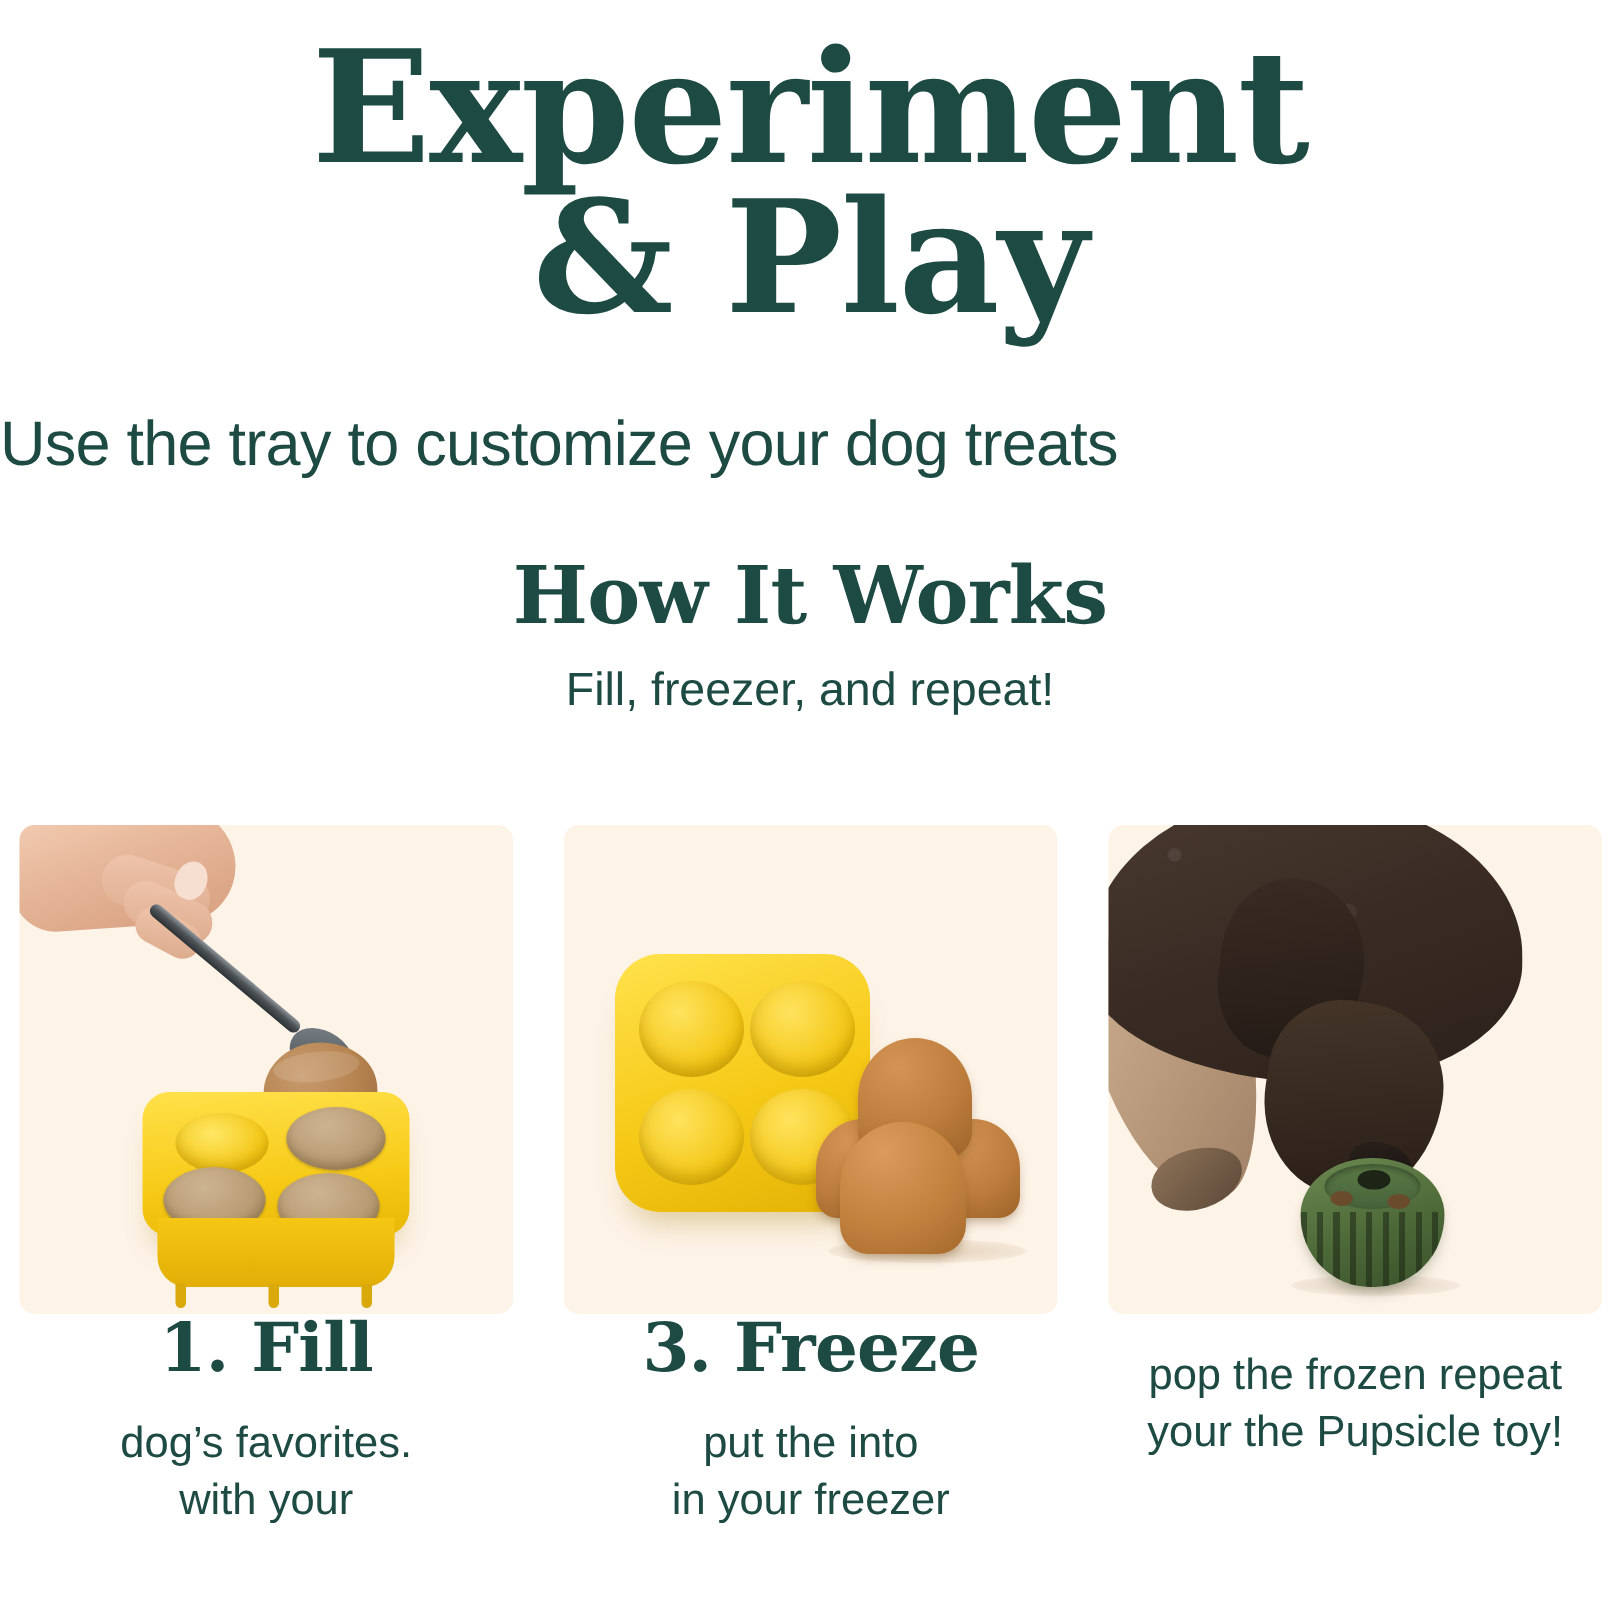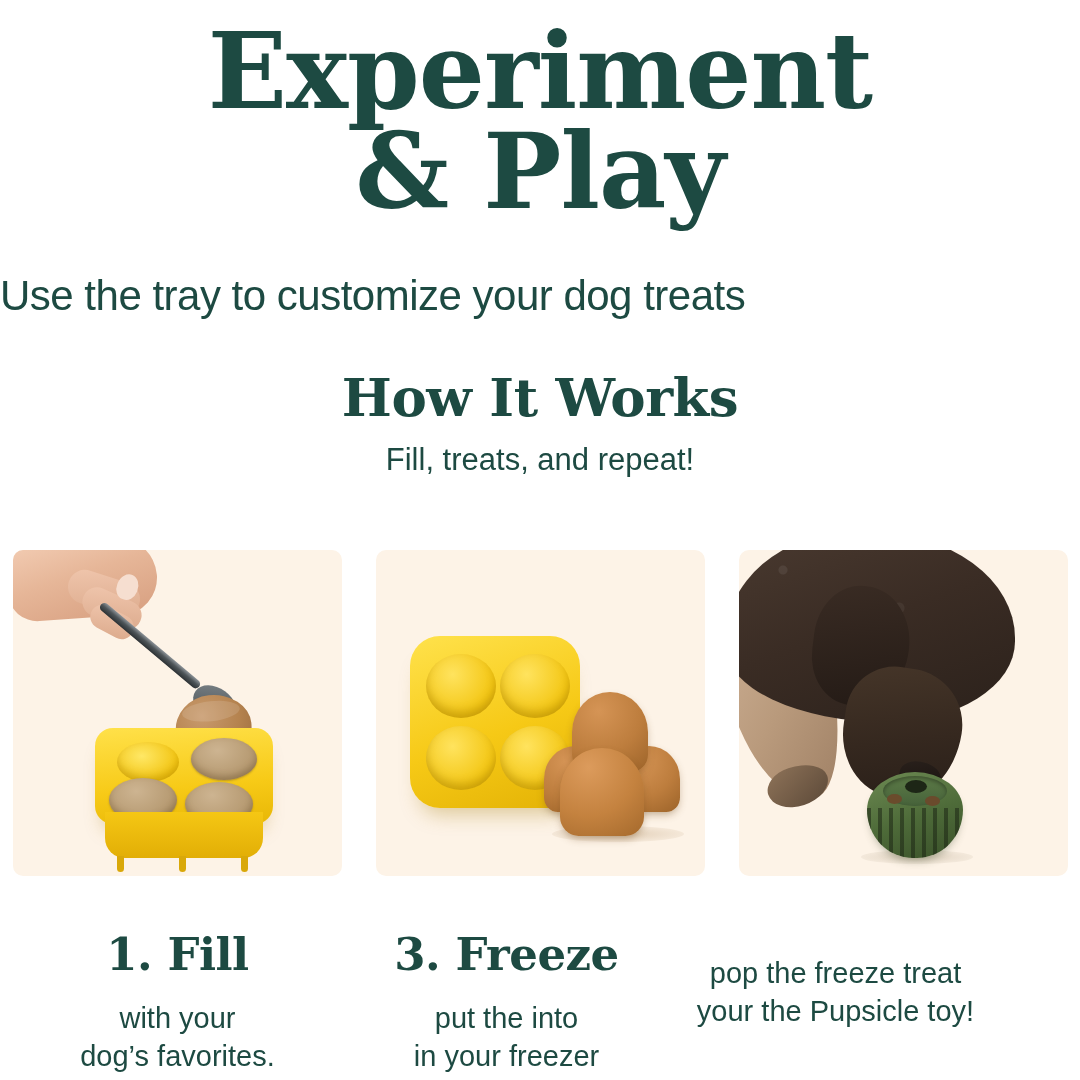--- a/index.html
+++ b/index.html
@@ -314,24 +314,25 @@
     position: absolute;
     left: 122px; top: 300px;
     width: 112px; height: 14px;
     background: radial-gradient(ellipse, rgba(150,130,100,0.30), rgba(150,130,100,0));
     border-radius: 50%;
   }
 
   
   .captions {
     position: absolute;
-    top: 932px;
+    top: 876px;
     left: 13px;
     width: 1054px;
     display: flex;
+    gap: 34px;
   }
   .caption-col {
     width: 329px;
     flex: 0 0 auto;
     text-align: center;
   }
   .step-title {
     color: #1d4a42;
     font-family: "DejaVu Serif", serif;
     font-weight: bold;
@@ -354,21 +355,21 @@
 <div class="poster">
 
   <div class="headline">
     <span>Experiment</span>
     <span class="line2">&amp; Play</span>
   </div>
 
   <div class="subhead">Use the tray to customize your dog treats</div>
 
   <div class="section-title">How It Works</div>
-  <div class="section-sub">Fill, treats, and repeat!</div>
+  <div class="section-sub">Fill, freezer, and repeat!</div>
 
   <div class="cards">
 
     <div class="card">
       <div class="c1-hand"></div>
       <div class="c1-finger c1-f1"></div>
       <div class="c1-finger c1-f2"></div>
       <div class="c1-finger c1-f3"></div>
       <div class="c1-thumbnail"></div>
       <div class="c1-spoon-handle"></div>
@@ -415,35 +416,35 @@
       </div>
     </div>
 
   </div>
 
   <div class="captions">
 
     <div class="caption-col">
       <div class="step-title">1. Fill</div>
       <div class="step-desc">
+        <span>dog’s favorites.</span>
         <span>with your</span>
-        <span>dog’s favorites.</span>
       </div>
     </div>
 
     <div class="caption-col">
       <div class="step-title">3. Freeze</div>
       <div class="step-desc">
         <span>put the into</span>
         <span>in your freezer</span>
       </div>
     </div>
 
     <div class="caption-col">
       <div class="step-desc">
-        <span>pop the freeze treat</span>
+        <span>pop the frozen repeat</span>
         <span>your the Pupsicle toy!</span>
       </div>
     </div>
 
   </div>
 
 </div>
 
 </body></html>

